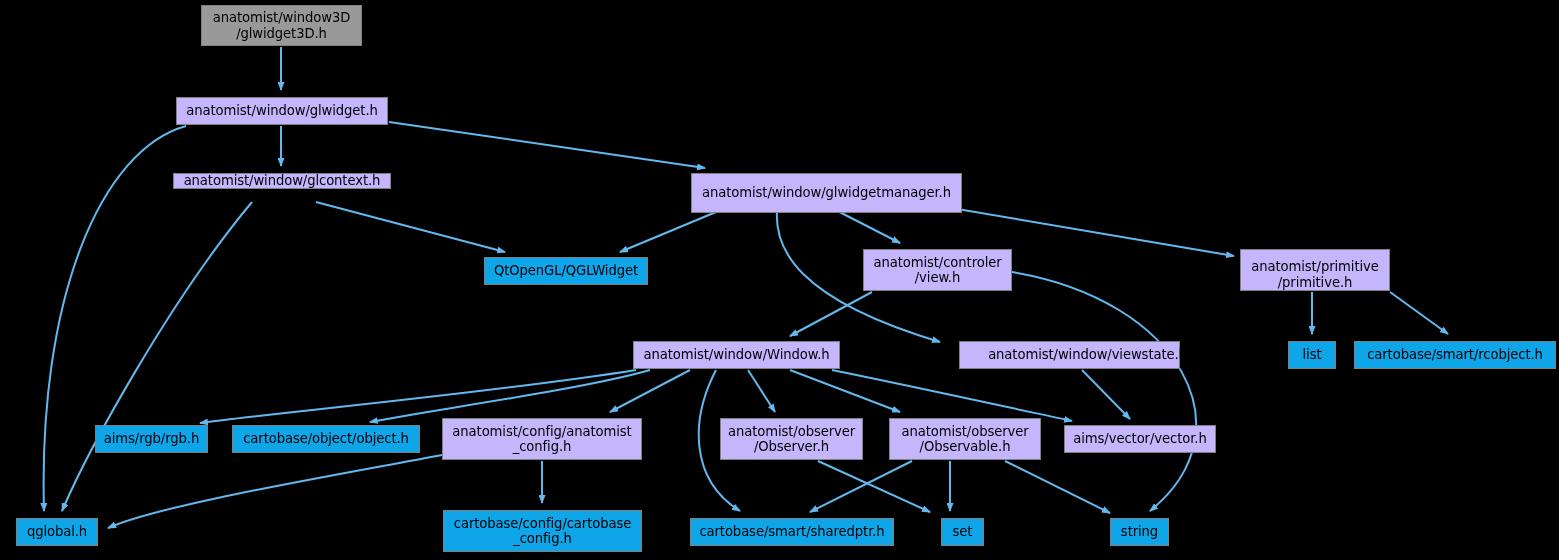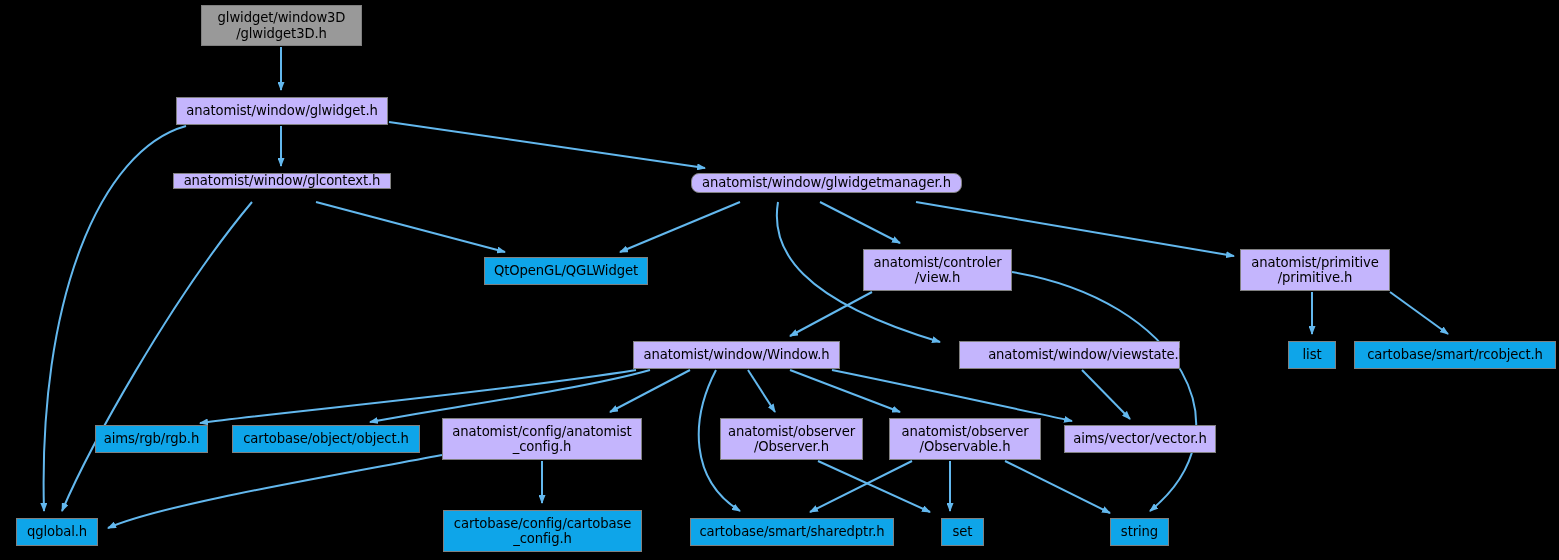--- a/index.html
+++ b/index.html
@@ -78,27 +78,27 @@
         <path d="M 832,370 C 930,390 1030,412 1072,421" fill="none" stroke="#63b8ee" stroke-width="2" marker-end="url(#arrowhead)"></path>
         <path d="M 542,461 L 542,503" fill="none" stroke="#63b8ee" stroke-width="2" marker-end="url(#arrowhead)"></path>
         <path d="M 442,455 C 320,478 160,505 108,528" fill="none" stroke="#63b8ee" stroke-width="2" marker-end="url(#arrowhead)"></path>
         <path d="M 818,461 L 930,512" fill="none" stroke="#63b8ee" stroke-width="2" marker-end="url(#arrowhead)"></path>
         <path d="M 912,461 L 810,512" fill="none" stroke="#63b8ee" stroke-width="2" marker-end="url(#arrowhead)"></path>
         <path d="M 950,461 L 950,511" fill="none" stroke="#63b8ee" stroke-width="2" marker-end="url(#arrowhead)"></path>
         <path d="M 1005,461 L 1110,513" fill="none" stroke="#63b8ee" stroke-width="2" marker-end="url(#arrowhead)"></path>
       </g>
   </svg>
   <div id="nodes-group">
-      <div class="node-box fill-dark" style="left: 201px; top: 5px; width: 161px; height: 41px;"><span class="node-label">glwidget/window3D</span><span class="node-label">/glwidget3D.h</span></div>
+      <div class="node-box fill-dark" style="left: 201px; top: 5px; width: 161px; height: 41px;"><span class="node-label">anatomist/window3D</span><span class="node-label">/glwidget3D.h</span></div>
       <div class="node-box fill-white" style="left: 176px; top: 97px; width: 212px; height: 28px;"><span class="node-label">anatomist/window/glwidget.h</span></div>
       <div class="node-box fill-white" style="left: 173px; top: 173px; width: 218px; height: 16px;"><span class="node-label">anatomist/window/glcontext.h</span></div>
-      <div class="node-box fill-white" style="left: 691px; top: 173px; width: 271px; height: 20px; border-radius: 8px;"><span class="node-label">anatomist/window/glwidgetmanager.h</span></div>
+      <div class="node-box fill-white" style="left: 691px; top: 173px; width: 271px; height: 40px;"><span class="node-label">anatomist/window/glwidgetmanager.h</span></div>
       <div class="node-box fill-gray" style="left: 484px; top: 257px; width: 164px; height: 28px;"><span class="node-label">QtOpenGL/QGLWidget</span></div>
       <div class="node-box fill-white" style="left: 863px; top: 249px; width: 149px; height: 42px;"><span class="node-label">anatomist/controler</span><span class="node-label">/view.h</span></div>
-      <div class="node-box fill-white" style="left: 1240px; top: 249px; width: 150px; height: 42px;"><span class="node-label">anatomist/primitive</span><span class="node-label">/primitive.h</span></div>
+      <div class="node-box fill-white" style="left: 1240px; top: 249px; width: 150px; height: 42px; justify-content: flex-end;"><span class="node-label">anatomist/primitive</span><span class="node-label">/primitive.h</span></div>
       <div class="node-box fill-gray" style="left: 1288px; top: 341px; width: 48px; height: 28px;"><span class="node-label">list</span></div>
       <div class="node-box fill-gray" style="left: 1354px; top: 341px; width: 202px; height: 28px;"><span class="node-label">cartobase/smart/rcobject.h</span></div>
       <div class="node-box fill-white" style="left: 633px; top: 341px; width: 207px; height: 28px;"><span class="node-label">anatomist/window/Window.h</span></div>
       <div class="node-box fill-white" style="left: 959px; top: 341px; width: 221px; height: 28px; padding-left: 36px;"><span class="node-label">anatomist/window/viewstate.h</span></div>
       <div class="node-box fill-gray" style="left: 95px; top: 425px; width: 113px; height: 28px;"><span class="node-label">aims/rgb/rgb.h</span></div>
       <div class="node-box fill-gray" style="left: 232px; top: 425px; width: 188px; height: 28px;"><span class="node-label">cartobase/object/object.h</span></div>
       <div class="node-box fill-white" style="left: 442px; top: 418px; width: 200px; height: 42px;"><span class="node-label">anatomist/config/anatomist</span><span class="node-label">_config.h</span></div>
       <div class="node-box fill-white" style="left: 720px; top: 418px; width: 143px; height: 42px;"><span class="node-label">anatomist/observer</span><span class="node-label">/Observer.h</span></div>
       <div class="node-box fill-white" style="left: 889px; top: 418px; width: 152px; height: 42px;"><span class="node-label">anatomist/observer</span><span class="node-label">/Observable.h</span></div>
       <div class="node-box fill-white" style="left: 1064px; top: 425px; width: 152px; height: 28px;"><span class="node-label">aims/vector/vector.h</span></div>

